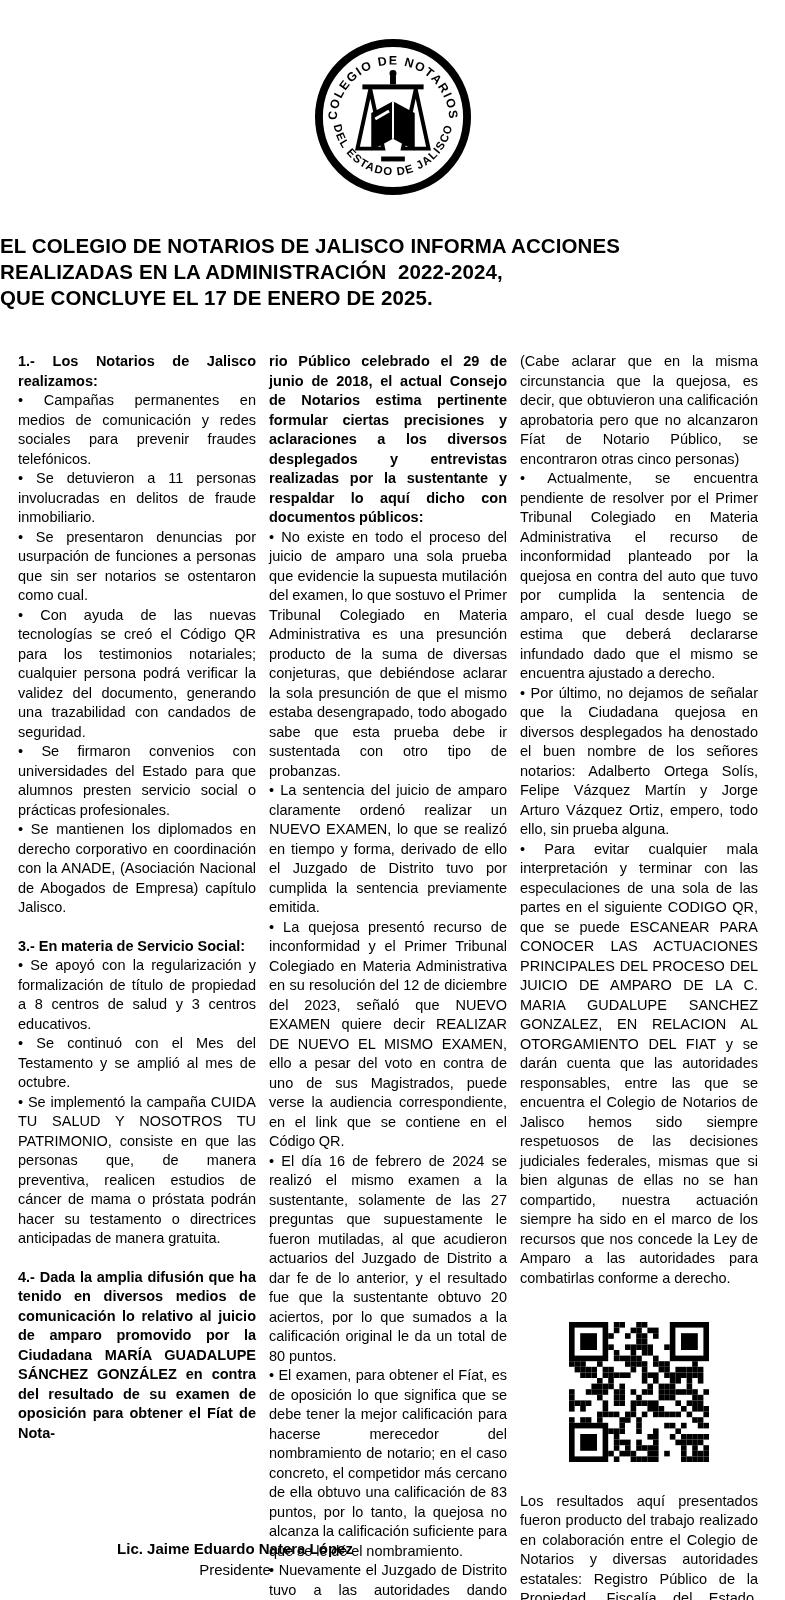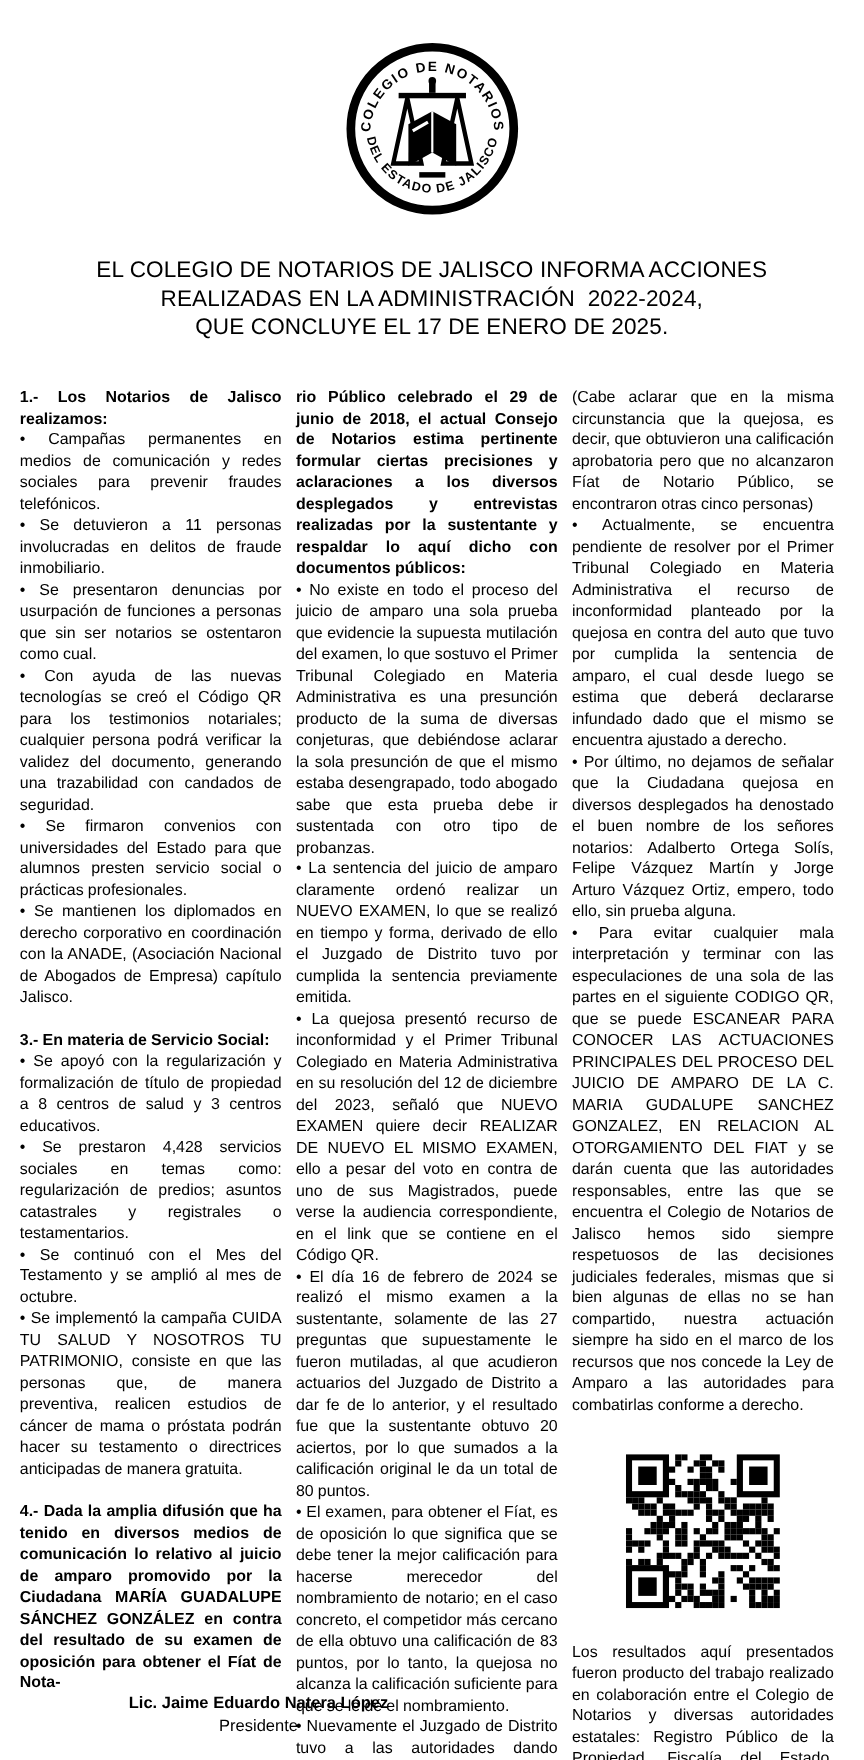--- a/index.html
+++ b/index.html
@@ -5,21 +5,21 @@
   html,body{margin:0;padding:0;}
   body{
     width:785px;height:1600px;
     background:#ffffff;color:#000000;
     font-family:"Liberation Sans", sans-serif;
     position:relative;overflow:hidden;
   }
   .logo-wrap{position:absolute;top:38px;left:50%;transform:translateX(-50%);}
   .title{
     position:absolute;top:233px;left:0;width:100%;
-    text-align:center;font-weight:normal;font-size:20.5px;line-height:26px;
+    font-weight:bold;font-size:20.5px;line-height:26px;
     letter-spacing:0.1px;
   }
   .title-line{white-space:pre-wrap;}
   .columns{
     position:absolute;top:352px;left:18px;width:750px;
     display:flex;gap:13px;
   }
   .col{
     width:238px;flex:0 0 238px;
     font-size:14.5px;line-height:19.5px;
@@ -77,21 +77,20 @@
   <div class="col">
       <p class="para bold">1.- Los Notarios de Jalisco realizamos:</p>
       <p class="para">• Campañas permanentes en medios de comunicación y redes sociales para prevenir fraudes telefónicos.</p>
       <p class="para">• Se detuvieron a 11 personas involucradas en delitos de fraude inmobiliario.</p>
       <p class="para">• Se presentaron denuncias por usurpación de funciones a personas que sin ser notarios se ostentaron como cual.</p>
       <p class="para">•  Con ayuda de las nuevas tecnologías se creó el Código QR para los testimonios notariales; cualquier persona podrá verificar la validez del documento, generando una trazabilidad con candados de seguridad.</p>
       <p class="para">• Se firmaron convenios con universidades del Estado para que alumnos presten servicio social o prácticas profesionales.</p>
       <p class="para">• Se mantienen los diplomados en derecho corporativo en coordinación con la ANADE, (Asociación Nacional de Abogados de Empresa) capítulo Jalisco.</p>
       <p class="para bold gap">3.- En materia de Servicio Social:</p>
       <p class="para">• Se apoyó con la regularización y formalización de título de propiedad a 8 centros de salud y 3 centros educativos.</p>
-      <p class="para">• Se prestaron 4,428 servicios sociales en temas como: regularización de predios; asuntos catastrales y registrales o testamentarios.</p>
       <p class="para">• Se continuó con el Mes del Testamento y se amplió al mes de octubre.</p>
       <p class="para">• Se implementó la campaña CUIDA TU SALUD Y NOSOTROS TU PATRIMONIO, consiste en que las personas que, de manera preventiva, realicen estudios de cáncer de mama o próstata podrán hacer su testamento o directrices anticipadas de manera gratuita.</p>
       <p class="para bold gap">4.- Dada la amplia difusión que ha tenido en diversos medios de comunicación lo relativo al juicio de amparo promovido por la Ciudadana MARÍA GUADALUPE SÁNCHEZ GONZÁLEZ en contra del resultado de su examen de oposición para obtener el Fíat de Nota-</p>
     </div>
   <div class="col">
       <p class="para bold">rio Público celebrado el 29 de junio de 2018, el actual Consejo de Notarios estima pertinente formular ciertas precisiones y aclaraciones a los diversos desplegados y entrevistas realizadas por la sustentante y respaldar lo aquí dicho con documentos públicos:</p>
       <p class="para">• No existe en todo el proceso del juicio de amparo una sola prueba que evidencie la supuesta mutilación del examen, lo que sostuvo el Primer Tribunal Colegiado en Materia Administrativa es una presunción producto de la suma de diversas conjeturas, que debiéndose aclarar la sola presunción de que el mismo estaba desengrapado, todo abogado sabe que esta prueba debe ir sustentada con otro tipo de probanzas.</p>
       <p class="para">• La sentencia del juicio de amparo claramente ordenó realizar un NUEVO EXAMEN, lo que se realizó en tiempo y forma, derivado de ello el Juzgado de Distrito tuvo por cumplida la sentencia previamente emitida.</p>
       <p class="para">• La quejosa presentó recurso de inconformidad y el Primer Tribunal Colegiado en Materia Administrativa en su resolución del 12 de diciembre del 2023, señaló que NUEVO EXAMEN quiere decir REALIZAR DE NUEVO EL MISMO EXAMEN, ello a pesar del voto en contra de uno de sus Magistrados, puede verse la audiencia correspondiente, en el link que se contiene en el Código QR.</p>
       <p class="para">• El día 16 de febrero de 2024 se realizó el mismo examen a la sustentante, solamente de las 27 preguntas que supuestamente le fueron mutiladas, al que acudieron actuarios del Juzgado de Distrito a dar fe de lo anterior, y el resultado fue que la sustentante obtuvo 20 aciertos, por lo que sumados a la calificación original le da un total de 80 puntos.</p>

